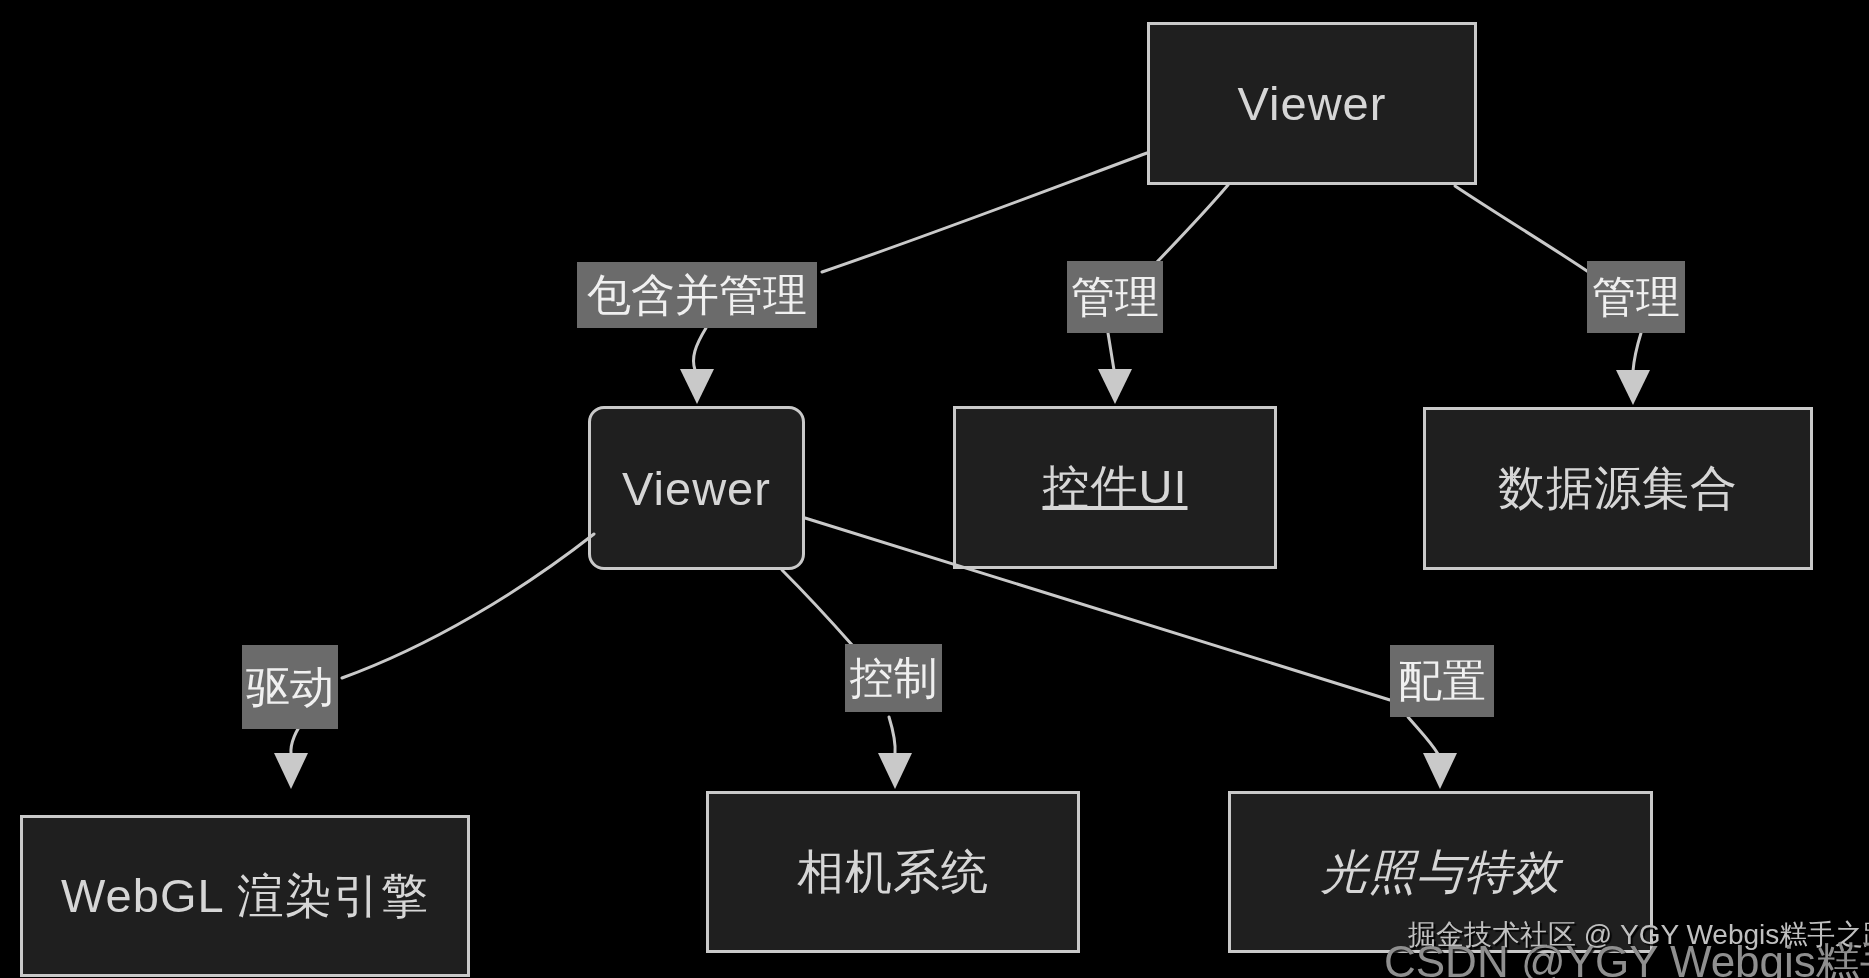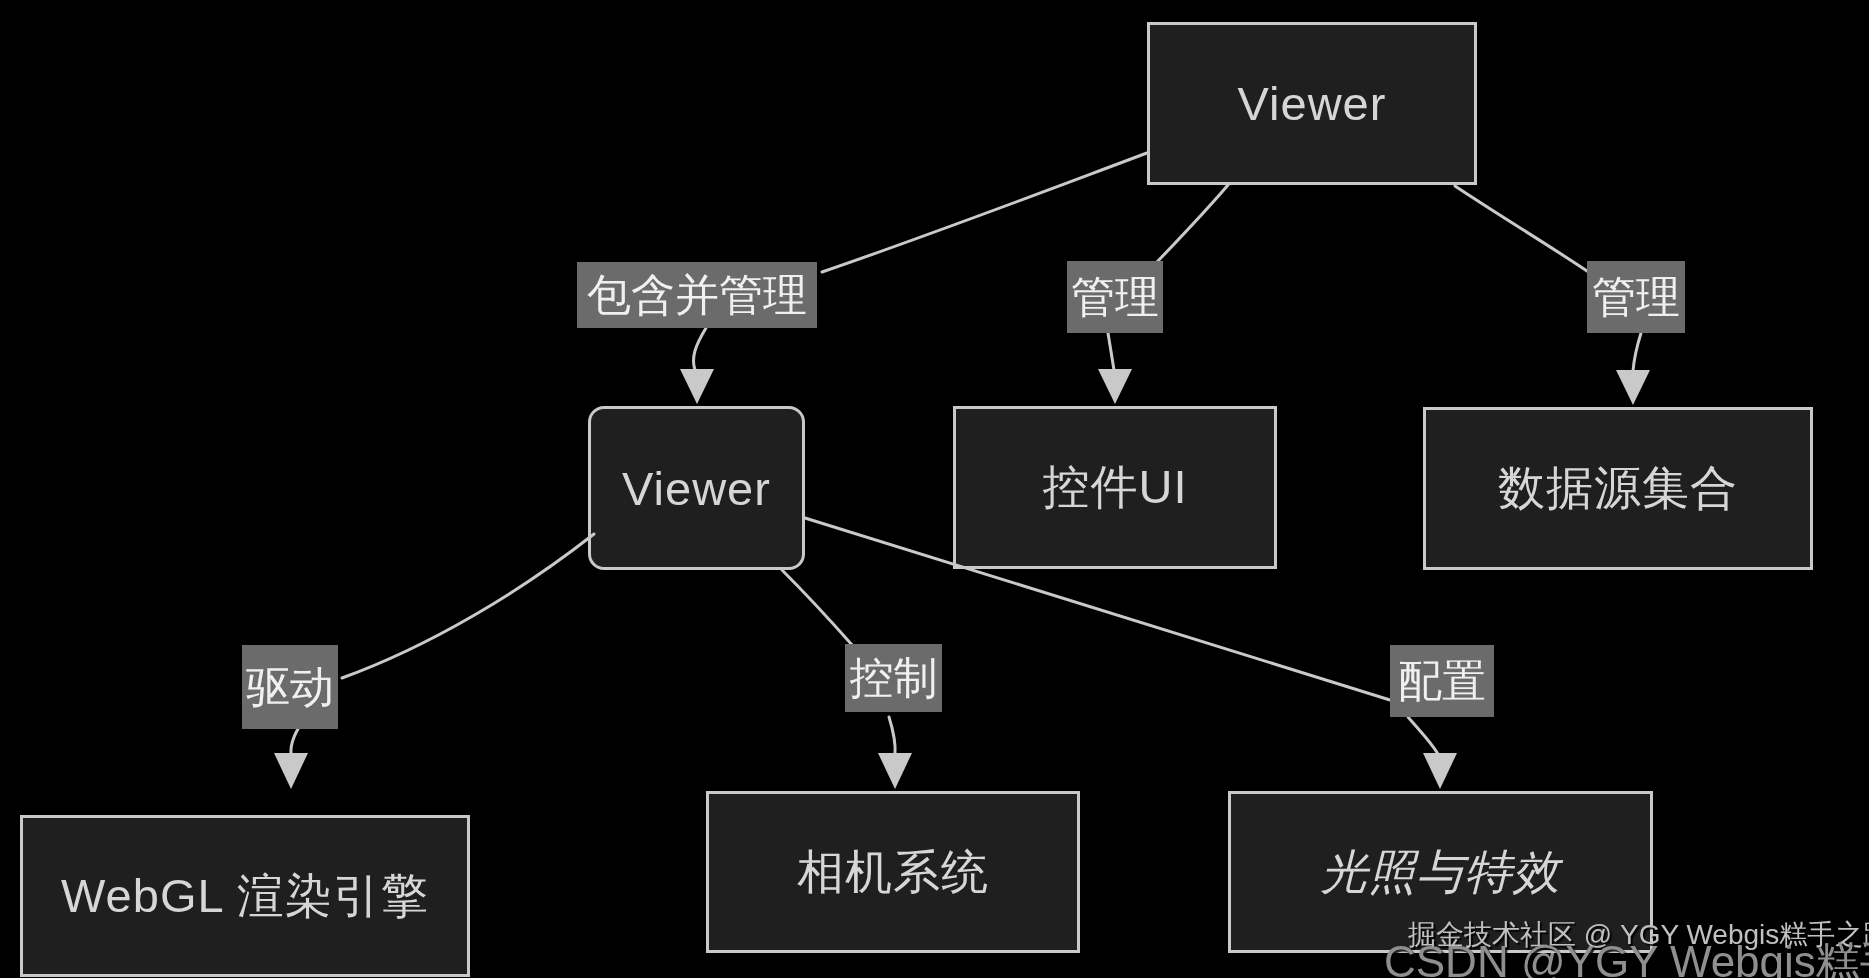--- a/index.html
+++ b/index.html
@@ -84,21 +84,21 @@
 </style>
 </head>
 <body>
 
 <div id="canvas">
 
   <div class="node" style="left:1147px; top:22px;  width:330px; height:163px;">Viewer</div>
 
   <div class="node rounded" style="left:588px; top:406px; width:217px; height:164px;">Viewer</div>
 
-  <div class="node" style="left:953px; top:406px; width:324px; height:163px;">控件UI</div>
+  <div class="node" style="left:953px; top:406px; width:324px; height:163px;text-decoration:underline;">控件UI</div>
 
   <div class="node" style="left:1423px; top:407px; width:390px; height:163px;">数据源集合</div>
 
   <div class="node" style="left:20px; top:791px; width:450px; height:162px;margin-top:24px;">WebGL 渲染引擎</div>
 
   <div class="node" style="left:706px; top:791px; width:374px; height:162px;">相机系统</div>
 
   <div class="node" style="left:1228px; top:791px; width:425px; height:162px;font-style:italic;">光照与特效</div>
 
   <svg id="edge-layer" viewBox="0 0 1869 978" xmlns="http://www.w3.org/2000/svg">

